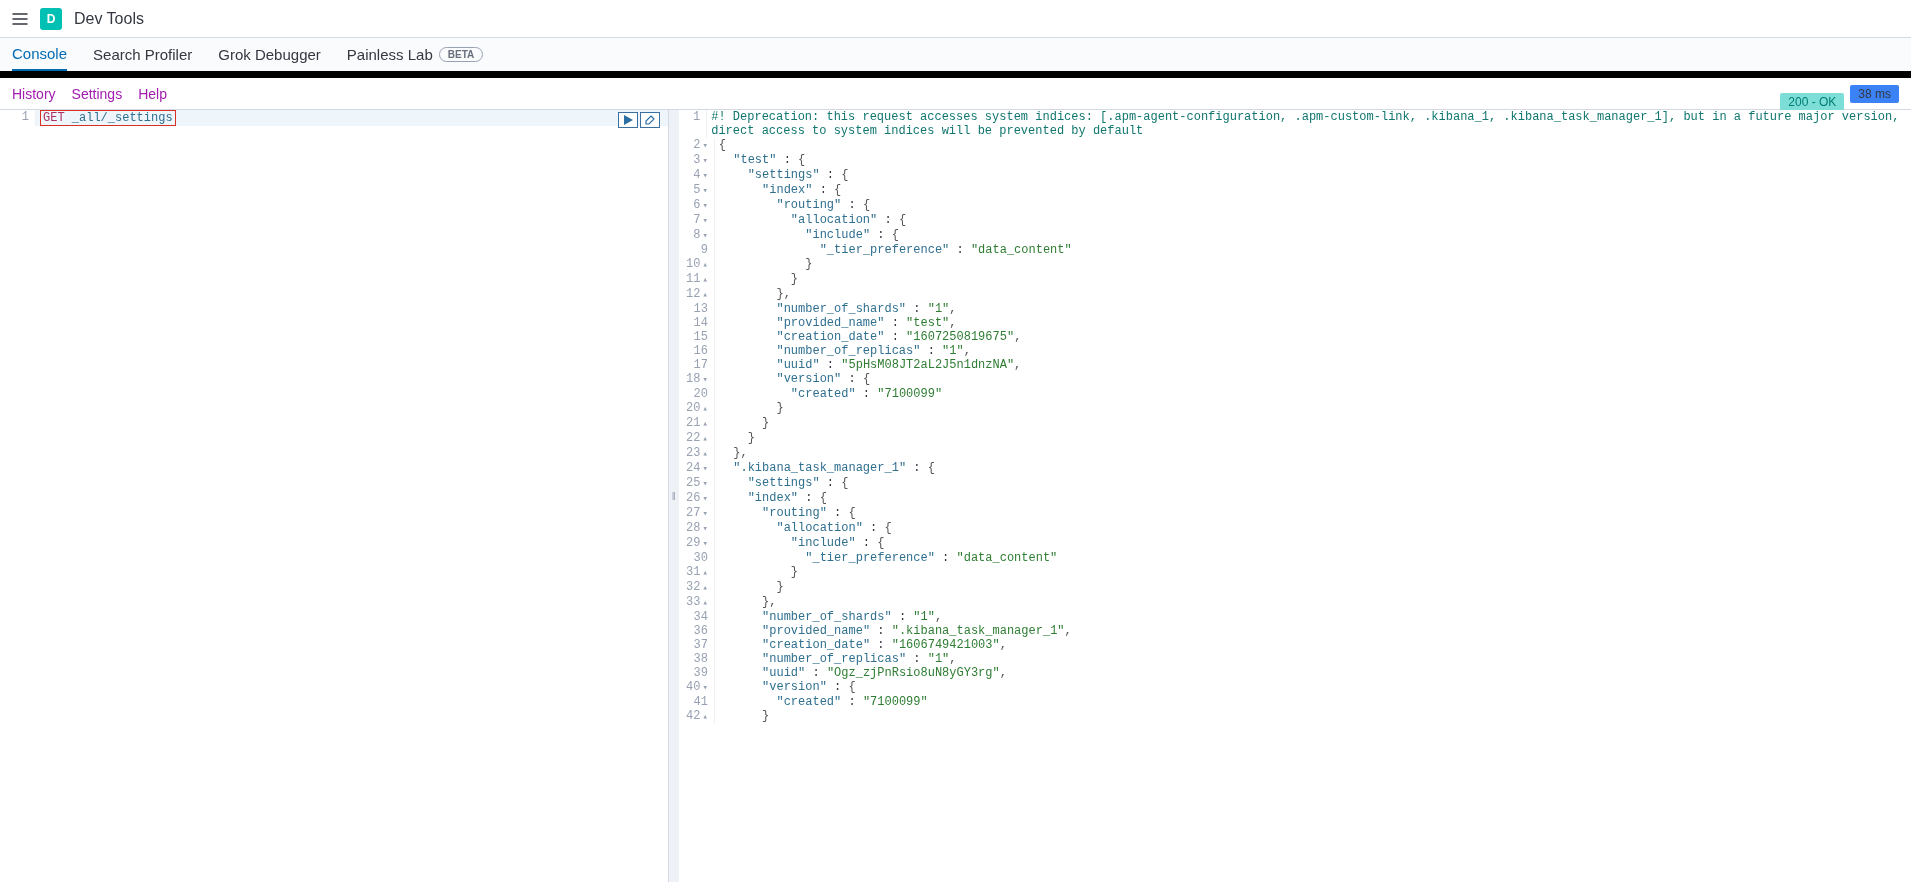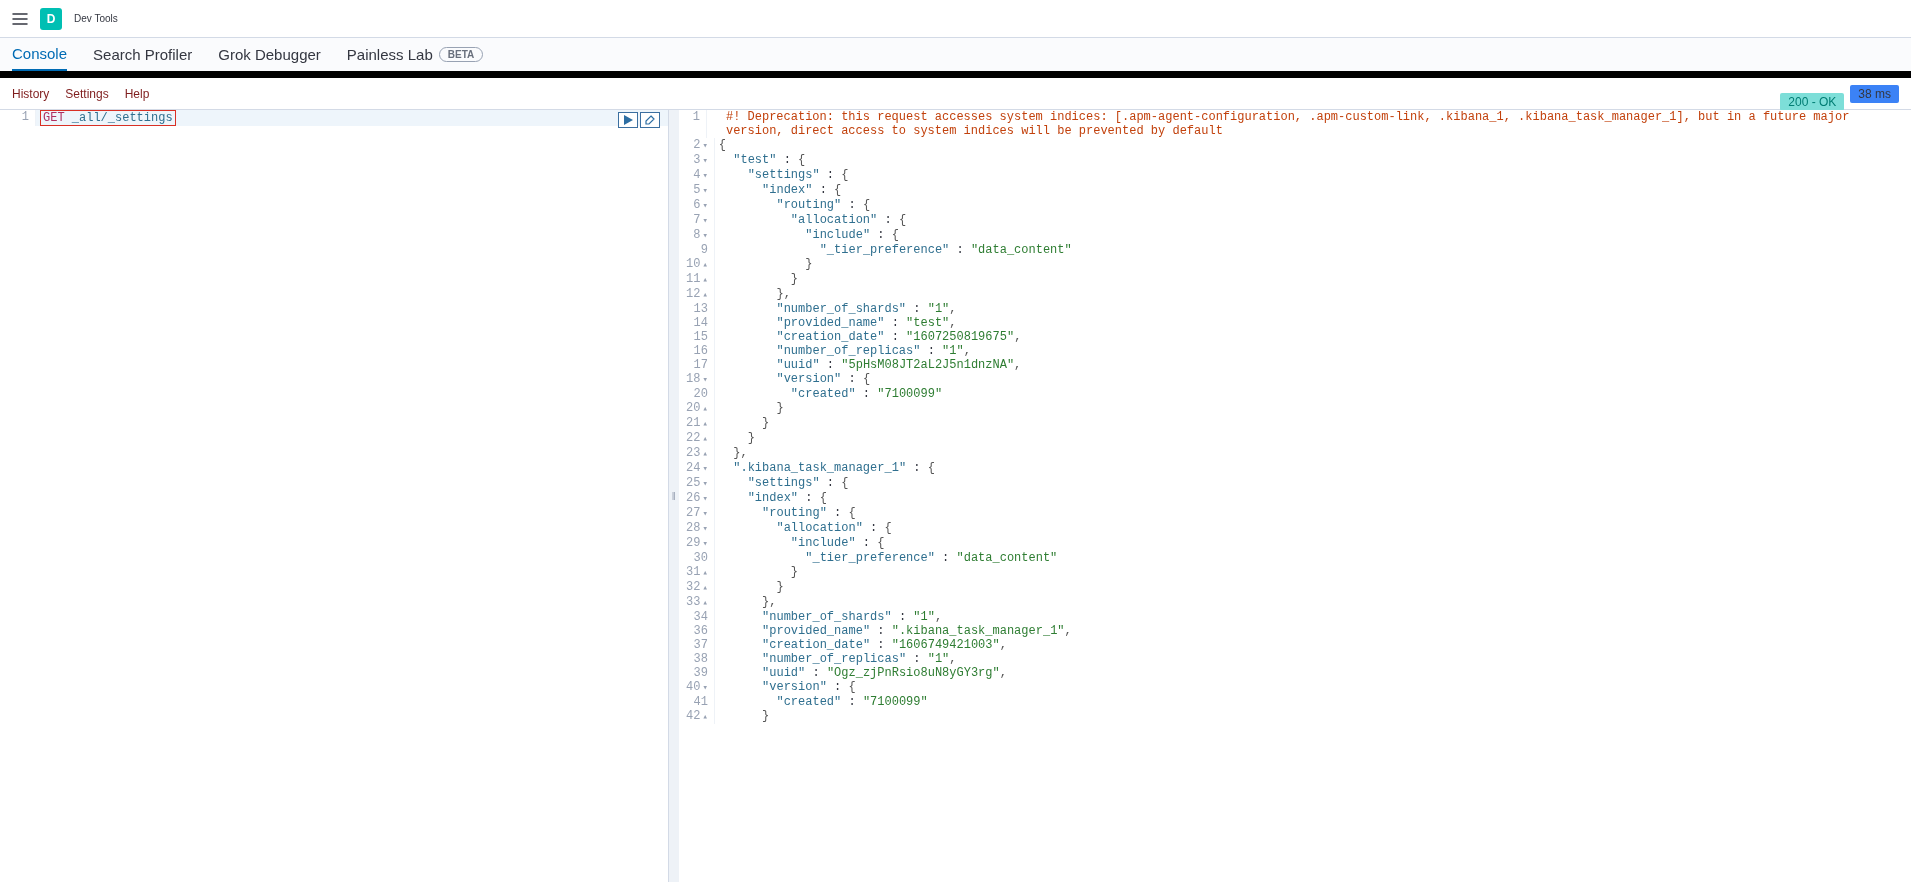--- a/index.html
+++ b/index.html
@@ -2,32 +2,32 @@
 <html><head>
 <meta charset="utf-8">
 <style>
 * { margin: 0; padding: 0; box-sizing: border-box; }
 body { font-family: -apple-system, BlinkMacSystemFont, "Segoe UI", Helvetica, Arial, sans-serif; background: #fff; color: #343741; font-size: 14px; }
 
 
 .top-header { display: flex; align-items: center; height: 38px; border-bottom: 1px solid #d3dae6; padding: 0 12px; gap: 12px; }
 .menu-icon { cursor: pointer; display: flex; align-items: center; }
 .app-badge { width: 22px; height: 22px; background: #00BFB3; color: #fff; font-weight: 600; font-size: 12px; display: flex; align-items: center; justify-content: center; border-radius: 3px; }
-.app-title { font-size: 10px; color: #343741; }
+.app-title { font-size: 16px; color: #343741; }
 
 
 .tab-bar { display: flex; align-items: center; height: 40px; border-bottom: 7px solid #000000; padding: 0 12px; gap: 26px; background: #fafbfd; }
 .tab { cursor: pointer; height: 100%; display: flex; align-items: center; color: #343741; font-size: 15px; }
 .tab.active { color: #006BB4; border-bottom: 2px solid #006BB4; }
 .beta-badge { border: 1px solid #98A2B3; border-radius: 12px; font-size: 10px; font-weight: 700; padding: 1px 8px; margin-left: 6px; color: #69707D; }
 
 
 .sub-toolbar { display: flex; align-items: center; justify-content: space-between; height: 32px; padding: 0 12px; border-bottom: 1px solid #d3dae6; }
 .sub-toolbar-left { display: flex; gap: 16px; }
-.sub-link { color: #7f1d1d; cursor: pointer; font-size: 12px; }
+.sub-link { color: #a21caf; cursor: pointer; font-size: 14px; }
 .sub-toolbar-right { display: flex; gap: 6px; align-items: center; }
 .status-pill { background: #7DDED8; color: #017D73; font-size: 12px; padding: 2px 8px; border-radius: 2px; margin-top: 16px; }
 .time-pill  { background: #3b82f6; color: #343741; font-size: 12px; padding: 2px 8px; border-radius: 2px; }
 
 
 .editor-area { display: flex; height: calc(100vh - 38px - 40px - 32px); background: #f5f7fa; }
 .pane { position: relative; overflow: hidden; }
 .pane-left { width: 35%; border-right: 1px solid #d3dae6; background: #fff; }
 .pane-right { flex: 1; background: #fff; }
 .divider { width: 10px; background: #eef2f7; cursor: col-resize; display: flex; align-items: center; justify-content: center; }
@@ -41,21 +41,21 @@
 .row.hl { background: #eef5fb; }
 
 .req-box { border: 1.5px solid #d93025; padding: 0 2px; display: inline-block; }
 .tok-method { color: #B03060; }
 .tok-path   { color: #2F6F8F; }
 
 .run-btns { position: absolute; top: 2px; right: 8px; display: flex; gap: 2px; }
 .run-btn { border: 1px solid #3b6fa0; background: #fff; padding: 1px 3px; cursor: pointer; display: flex; align-items: center; }
 .run-btn svg { display: block; }
 
-.c-warn { color: #c2410c; margin-left: 15px; }
+.c-warn { color: #0f766e; }
 .c-key  { color: #2F6F8F; }
 .c-str  { color: #2e7d32; }
 .c-punc { color: #555; }
 
 
 .scrolly { overflow-y: auto; height: 100%; }
 </style>
 </head>
 <body>
 

